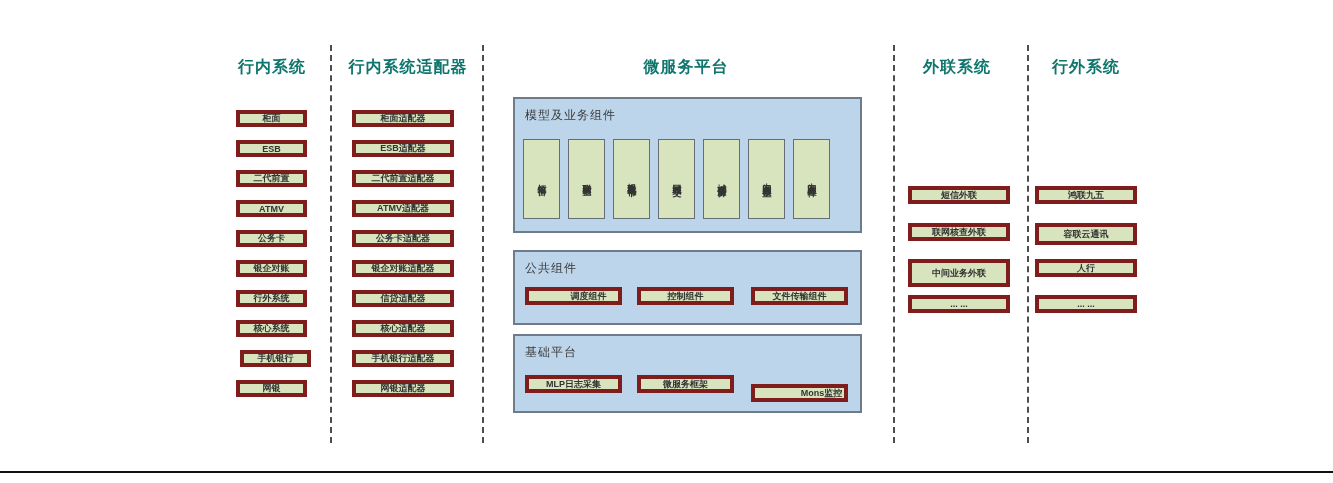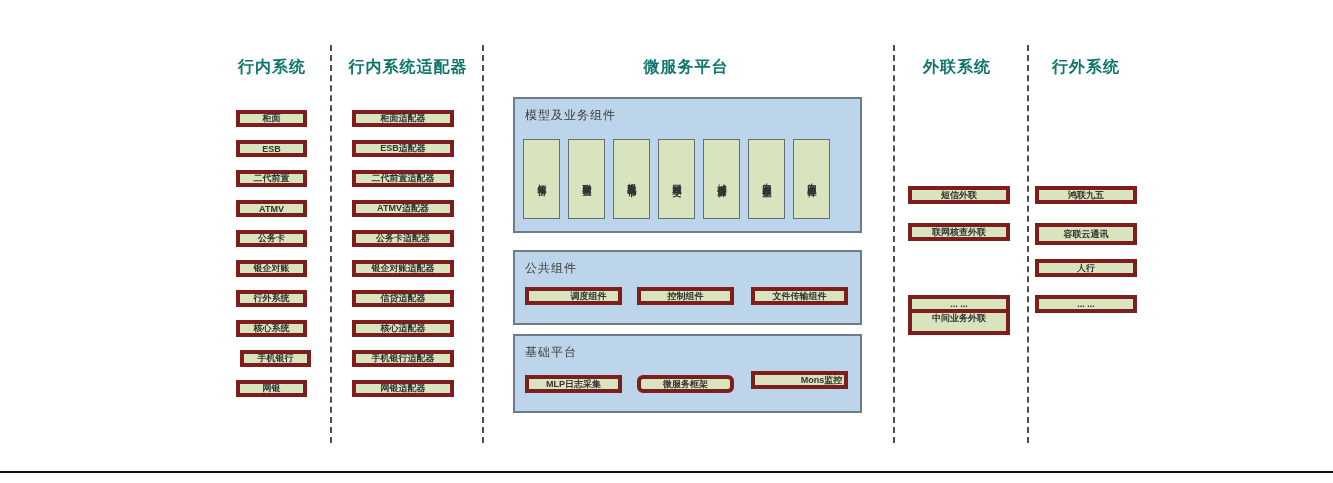--- a/index.html
+++ b/index.html
@@ -95,26 +95,26 @@
     <div class="panel-title">公共组件</div>
   </div>
   <div class="sysbox wide18" style="left:525px;top:287px;padding-left:30px;">调度组件</div>
   <div class="sysbox wide18" style="left:637px;top:287px;">控制组件</div>
   <div class="sysbox wide18" style="left:751px;top:287px;">文件传输组件</div>
 
   <div class="panel" style="top:334px;height:79px;">
     <div class="panel-title">基础平台</div>
   </div>
   <div class="sysbox wide18" style="left:525px;top:375px;">MLP日志采集</div>
-  <div class="sysbox wide18" style="left:637px;top:375px;border-radius:6px;">微服务框架</div>
-  <div class="sysbox wide18" style="left:751px;top:371px;padding-left:44px;">Mons监控</div>
+  <div class="sysbox wide18" style="left:637px;top:375px;">微服务框架</div>
+  <div class="sysbox wide18" style="left:751px;top:384px;padding-left:44px;">Mons监控</div>
 
   <div class="sysbox" style="left:908px;width:102px;height:18px;top:186px;">短信外联</div>
   <div class="sysbox" style="left:908px;width:102px;height:18px;top:223px;">联网核查外联</div>
-  <div class="sysbox" style="left:908px;width:102px;height:34px;top:259px;margin-top:42px;">中间业务外联</div>
+  <div class="sysbox" style="left:908px;width:102px;height:28px;top:259px;">中间业务外联</div>
   <div class="sysbox" style="left:908px;width:102px;height:18px;top:295px;">... ...</div>
 
   <div class="sysbox" style="left:1035px;width:102px;height:18px;top:186px;">鸿联九五</div>
   <div class="sysbox" style="left:1035px;width:102px;height:22px;top:223px;">容联云通讯</div>
   <div class="sysbox" style="left:1035px;width:102px;height:18px;top:259px;">人行</div>
   <div class="sysbox" style="left:1035px;width:102px;height:18px;top:295px;">... ...</div>
 
   <div class="bottom-rule"></div>
 
 </div>

